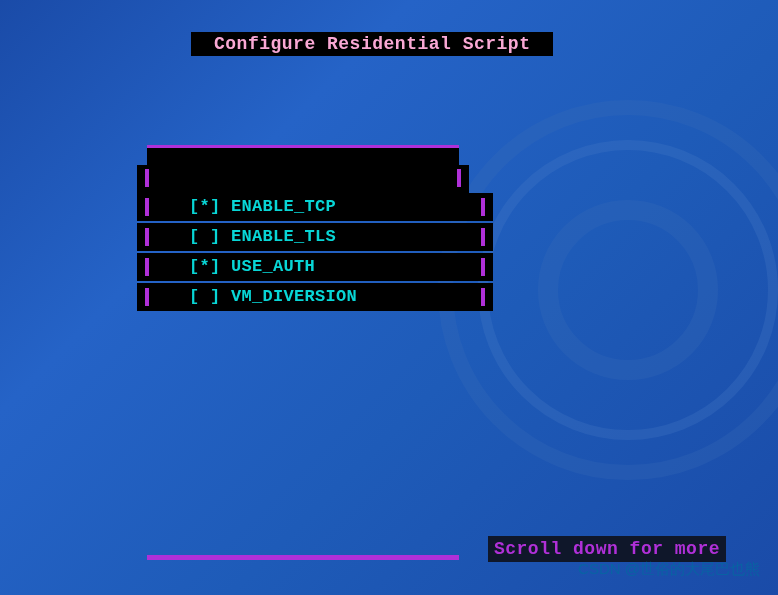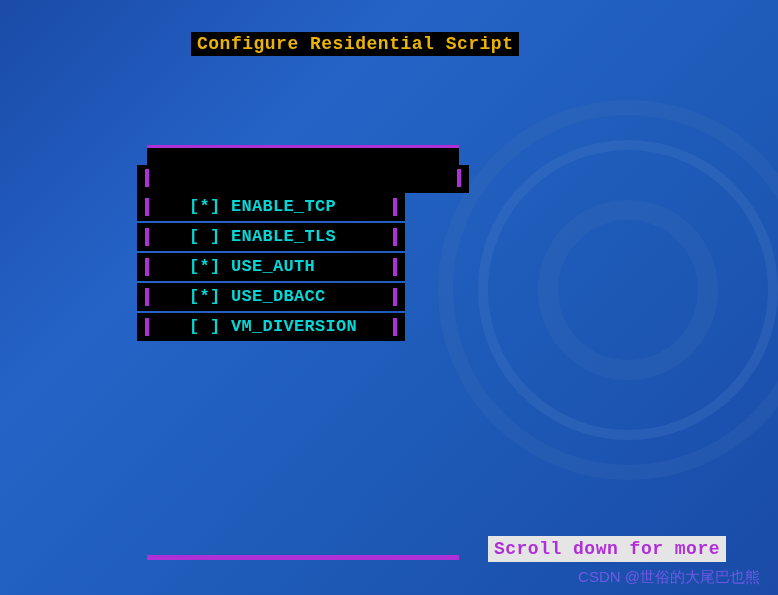--- a/index.html
+++ b/index.html
@@ -30,24 +30,24 @@
     }
     .c1 { width: 380px; height: 380px; top: 20px; left: 20px; border-width: 15px; border-color: #3c6eb8;}
     .c2 { width: 300px; height: 300px; top: 60px; left: 60px; border-width: 10px; border-color: #4d7fc8;}
     .c3 { width: 180px; height: 180px; top: 120px; left: 120px; border-width: 20px; border-color: #3c6eb8;}
     
     .title {
       position: absolute;
       top: 32px;
       left: 191px;
       background: #000;
-      color: #eab308;
+      color: #f9a8d4;
       font-size: 18px;
       font-weight: bold;
-      padding: 2px 6px;
+      padding: 2px 23px;
       letter-spacing: 0.5px;
     }
     
     .dialog-top {
       position: absolute;
       top: 145px;
       left: 147px;
       width: 312px;
       height: 20px;
       background: #000;
@@ -78,21 +78,21 @@
       top: 4px;
       width: 4px;
       height: 18px;
       background: #b030d8;
     }
     
     .menu-container {
       position: absolute;
       top: 193px;
       left: 137px;
-      width: 268px;
+      width: 356px;
     }
     
     .menu-item {
       background: #000;
       color: #08d6d6;
       font-size: 17px;
       font-weight: bold;
       padding: 5px 8px 5px 8px;
       position: relative;
       white-space: nowrap;
@@ -128,33 +128,33 @@
       left: 147px;
       width: 312px;
       height: 5px;
       background: #b030d8;
     }
     
     .scroll-hint {
       position: absolute;
       bottom: 33px;
       right: 52px;
-      background: #e5e5e5;
+      background: #0f172a;
       color: #b030d8;
       font-size: 18px;
       font-weight: bold;
       padding: 3px 6px;
       letter-spacing: 0.5px;
     }
     
     .watermark {
       position: absolute;
-      bottom: 8px;
+      bottom: 16px;
       right: 18px;
-      color: #8b5cf6;
+      color: #0369a1;
       font-family: Arial, sans-serif;
       font-size: 15px;
       opacity: 0.75;
     }
   </style>
 </head>
 <body>
 
 <div class="bg-circles">
   <div class="circle c1"></div>
@@ -164,21 +164,20 @@
 
 <div class="title">Configure Residential Script</div>
 
 <div class="dialog-top"></div>
 <div class="dialog-header"></div>
 
 <div class="menu-container" id="menu">
     <div class="menu-item"><span class="menu-text">[*] ENABLE_TCP</span></div>
     <div class="menu-item"><span class="menu-text">[ ] ENABLE_TLS</span></div>
     <div class="menu-item"><span class="menu-text">[*] USE_AUTH</span></div>
-    <div class="menu-item"><span class="menu-text">[*] USE_DBACC</span></div>
     <div class="menu-item"><span class="menu-text">[ ] VM_DIVERSION</span></div>
   </div>
 
 <div class="scroll-hint">Scroll down for more</div>
 
 <div class="watermark">CSDN @世俗的大尾巴也熊</div>
 
 <div class="dialog-bottom" style="top: 555px;"></div>
 
 </body></html>

